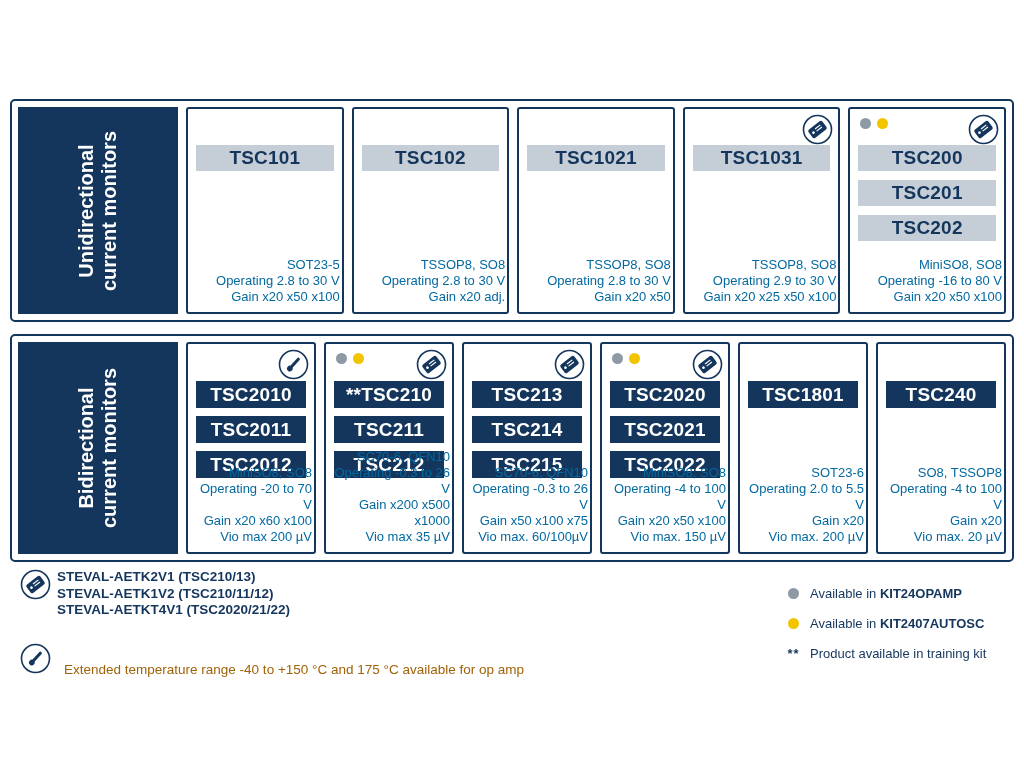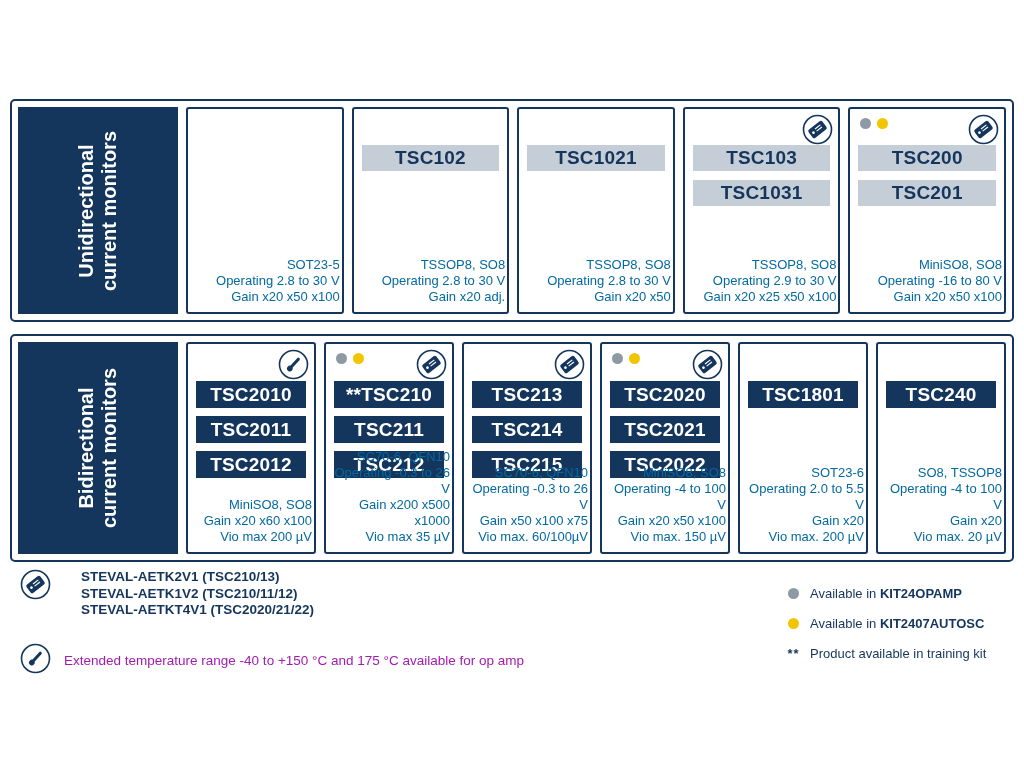--- a/index.html
+++ b/index.html
@@ -38,42 +38,45 @@
   .details{
     position:absolute;left:2px;right:2px;bottom:7px;text-align:right;
     color:#0369a1;font-size:13px;line-height:16px;
   }
   .dots{position:absolute;top:9px;left:10px;display:flex;gap:6px;}
   .dot{width:11px;height:11px;border-radius:50%;}
   .dot.gray{background:#8d99a4;}
   .dot.yellow{background:#f2c500;}
   .badge{position:absolute;top:5px;right:5px;width:31px;height:31px;}
   
-  .legend-left{position:absolute;left:20px;top:569px;display:flex;gap:30px;align-items:flex-start;}
+  .legend-left{position:absolute;left:20px;top:569px;display:flex;gap:6px;align-items:flex-start;}
   .legend-kits div{font-size:13.5px;line-height:16.5px;font-weight:bold;color:#14355c;}
-  .legend-thermo{position:absolute;left:20px;top:643px;display:flex;gap:13px;align-items:center;font-size:13.5px;color:#a21caf;}
+  .legend-thermo{position:absolute;left:20px;top:643px;display:flex;gap:13px;align-items:flex-end;font-size:13.5px;color:#a16207;}
   .legend-right{position:absolute;left:788px;top:572px;}
   .legend-right .lrow{display:flex;align-items:center;gap:11px;height:18px;font-size:13px;color:#14355c;margin-top:12px;}
   .lmark{width:11px;display:flex;justify-content:center;}
   .stars{font-weight:bold;font-size:13px;letter-spacing:1px;}
   .kitname{font-weight:bold;}
 </style>
 </head>
 <body>
 
 <section class="frame-row" id="row-uni">
   <div class="side-label">
     <div class="rot">
       <div>Unidirectional</div>
       <div>current monitors</div>
     </div>
   </div>
   <div class="boxes">
 
     <div class="pbox">
+      <div class="bars">
+        <div class="bar">TSC101</div>
+      </div>
       <div class="details">
         <div>SOT23-5</div>
         <div>Operating 2.8 to 30 V</div>
         <div>Gain x20 x50 x100</div>
       </div>
     </div>
 
     <div class="pbox">
       <div class="bars">
         <div class="bar">TSC102</div>
@@ -102,21 +105,20 @@
     <circle cx="15.5" cy="15.5" r="14" fill="#ffffff" stroke="#14355c" stroke-width="1.6"></circle>
     <g transform="rotate(-38 15.5 15.5)">
       <rect x="6.8" y="10.3" width="17.4" height="10.4" rx="2" fill="#14355c"></rect>
       <circle cx="10.4" cy="15.5" r="1.35" fill="#ffffff"></circle>
       <rect x="13.8" y="13" width="6.8" height="1.2" fill="#ffffff"></rect>
       <rect x="13.8" y="15.6" width="6.8" height="1.2" fill="#ffffff"></rect>
     </g>
   </svg>
 </span>
       <div class="bars">
-        <div class="bar">TSC103</div>
         <div class="bar">TSC1031</div>
       </div>
       <div class="details">
         <div>TSSOP8, SO8</div>
         <div>Operating 2.9 to 30 V</div>
         <div>Gain x20 x25 x50 x100</div>
       </div>
     </div>
 
     <div class="pbox">
@@ -131,20 +133,21 @@
       <rect x="6.8" y="10.3" width="17.4" height="10.4" rx="2" fill="#14355c"></rect>
       <circle cx="10.4" cy="15.5" r="1.35" fill="#ffffff"></circle>
       <rect x="13.8" y="13" width="6.8" height="1.2" fill="#ffffff"></rect>
       <rect x="13.8" y="15.6" width="6.8" height="1.2" fill="#ffffff"></rect>
     </g>
   </svg>
 </span>
       <div class="bars">
         <div class="bar">TSC200</div>
         <div class="bar">TSC201</div>
+        <div class="bar">TSC202</div>
       </div>
       <div class="details">
         <div>MiniSO8, SO8</div>
         <div>Operating -16 to 80 V</div>
         <div>Gain x20 x50 x100</div>
       </div>
     </div>
 
   </div>
 </section>
@@ -168,20 +171,21 @@
     </g>
   </svg>
 </span>
       <div class="bars">
         <div class="bar">TSC2010</div>
         <div class="bar">TSC2011</div>
         <div class="bar">TSC2012</div>
       </div>
       <div class="details">
         <div>MiniSO8, SO8</div>
+        <div>Operating -20 to 70 V</div>
         <div>Gain x20 x60 x100</div>
         <div>Vio max 200 µV</div>
       </div>
     </div>
 
     <div class="pbox">
       <span class="dots">
         <span class="dot gray"></span>
         <span class="dot yellow"></span>
       </span>

